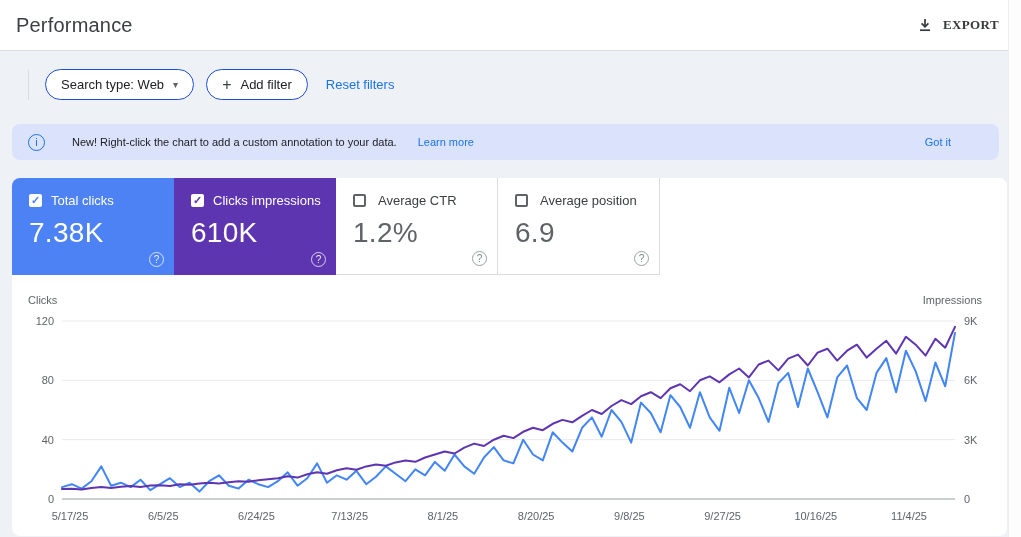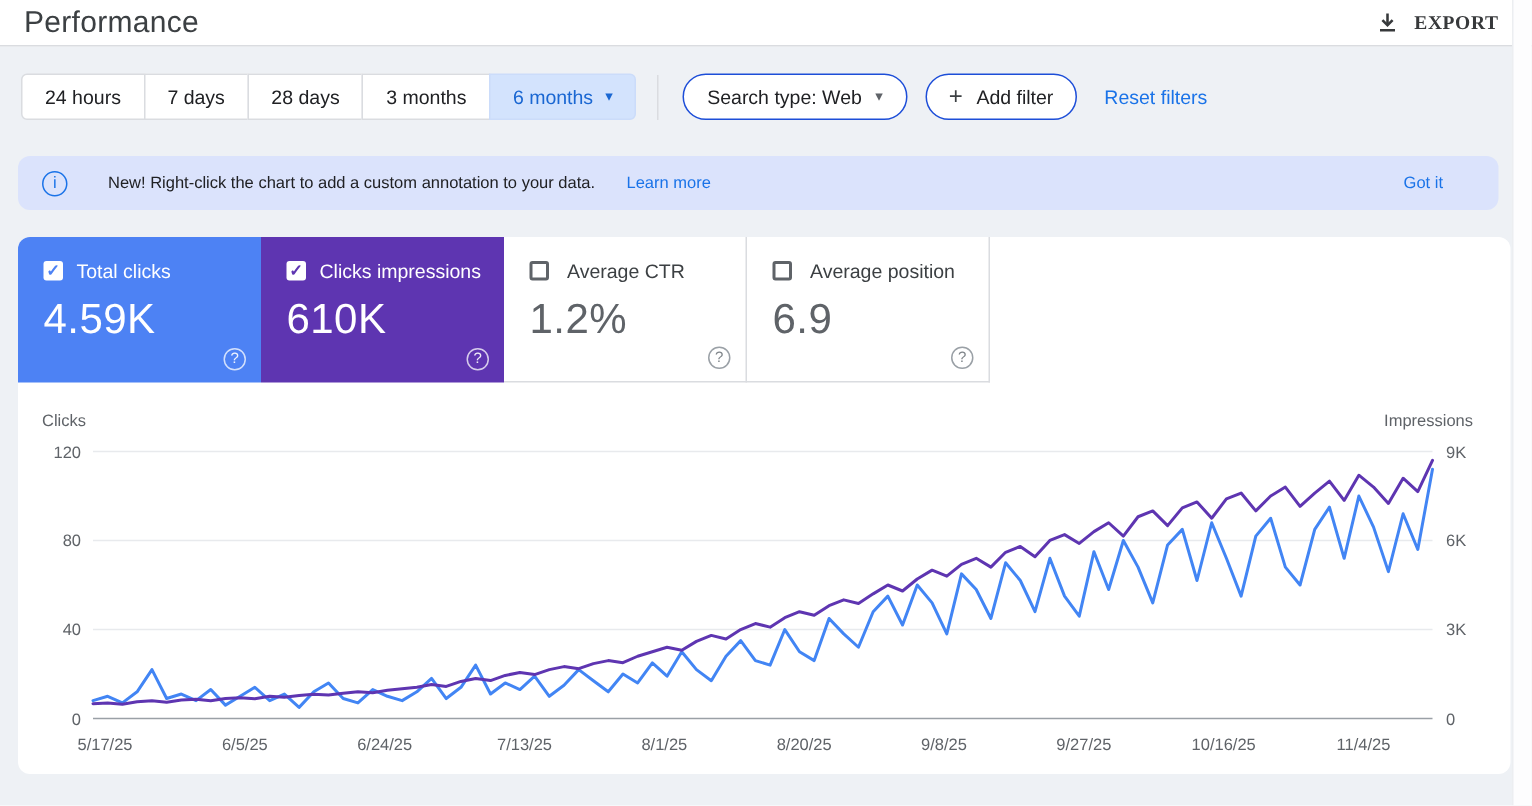--- a/index.html
+++ b/index.html
@@ -5,21 +5,21 @@
   * { box-sizing: border-box; margin: 0; padding: 0; }
   html,body { width: 1021px; height: 537px; overflow: hidden; }
   body {
     font-family: "Liberation Sans", sans-serif;
     background: #eef1f5;
     color: #202124;
     position: relative;
   }
   
   .app-header {
-    height: 31px; background: #fff; border-bottom: 1px solid #dadce0;
+    height: 51px; background: #fff; border-bottom: 1px solid #dadce0;
     display: flex; align-items: center; justify-content: space-between;
     padding: 0 18px 0 16px;
   }
   .page-title { font-size: 20px; color: #3c4043; letter-spacing: .2px; }
   .export-btn {
     display: flex; align-items: center; gap: 10px;
     font-size: 13px; font-weight: 700; letter-spacing: .4px; color: #37393b;
     background: none; border: none; cursor: pointer;
     font-family: Liberation Serif, serif; padding-right: 4px;
   }
@@ -59,21 +59,21 @@
     display: flex; align-items: center; padding: 0 16px; gap: 27px; font-size: 11px;
   }
   .info-circle {
     width: 17px; height: 17px; border-radius: 50%; border: 1.6px solid #1a73e8;
     color: #1a73e8; display: flex; align-items: center; justify-content: center;
     font-size: 11px; flex: 0 0 auto;
   }
   .info-circle::after { content: "i"; }
   .banner-text { color: #202124; }
   .banner-link { color: #1a73e8; cursor: pointer; margin-left: -6px; }
-  .gotit { margin-left: auto; margin-right: 21px; color: #1a73e8; font-weight: 500; cursor: pointer; }
+  .gotit { margin-left: auto; margin-right: 32px; color: #1a73e8; font-weight: 500; cursor: pointer; }
   
   .panel {
     margin: 18px 24px 0 12px; width: 995px; height: 358px;
     background: #fff; border-radius: 8px; overflow: hidden; position: relative;
   }
   .cards { display: flex; }
   .card {
     width: 162px; height: 97px; position: relative; padding: 15px 0 0 17px; cursor: pointer;
   }
   .card.plain { border-right: 1px solid #dadce0; border-bottom: 1px solid #dadce0; background: #fff; }
@@ -118,30 +118,20 @@
         <path d="M8 2v7.2"></path>
         <path d="M4.6 6.4 8 9.8l3.4-3.4"></path>
         <path d="M3 13.2h10"></path>
       </svg>
     </span>
     <span>EXPORT</span>
   </button>
 </div>
 
 <div class="toolbar">
-  <div class="seg">
-    <button class="chip">24 hours</button>
-    <button class="chip">7 days</button>
-    <button class="chip">28 days</button>
-    <button class="chip">3 months</button>
-    <button class="chip active">
-      <span>6 months</span>
-      <span class="caret-down"></span>
-    </button>
-  </div>
   <div class="v-divider"></div>
   <button class="pill">
     <span>Search type: Web</span>
     <span class="caret-down"></span>
   </button>
   <button class="pill">
     <span class="plus-glyph"></span>
     <span>Add filter</span>
   </button>
   <span class="reset-link">Reset filters</span>
@@ -155,21 +145,21 @@
 </div>
 
 <div class="panel">
   <div class="cards">
 
     <div class="card card-clicks">
       <div class="checkrow">
         <span class="cb checked"></span>
         <span>Total clicks</span>
       </div>
-      <div class="metric-value">4.59K</div>
+      <div class="metric-value">7.38K</div>
       <span class="help-circle"></span>
     </div>
 
     <div class="card card-impressions">
       <div class="checkrow">
         <span class="cb checked"></span>
         <span>Clicks impressions</span>
       </div>
       <div class="metric-value">610K</div>
       <span class="help-circle"></span>

